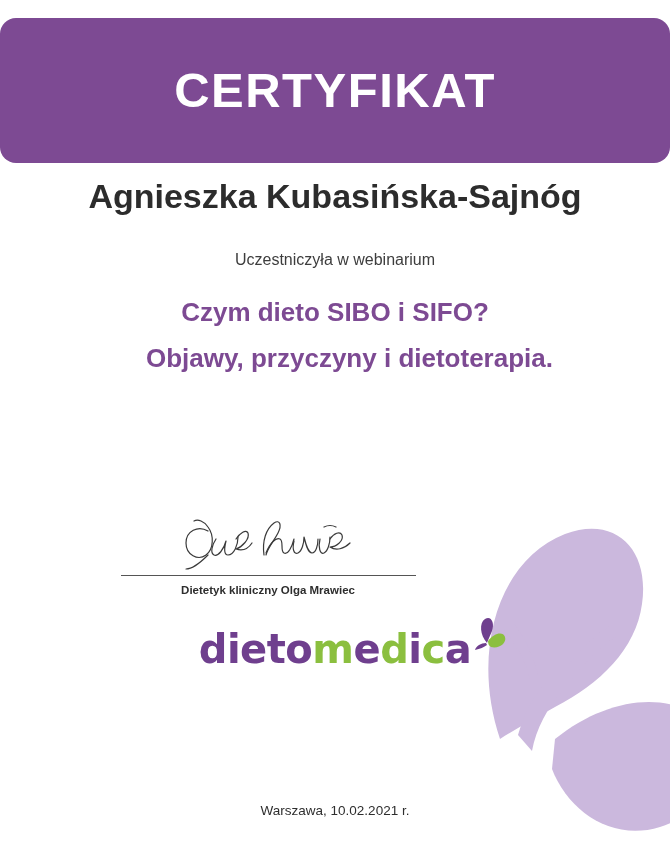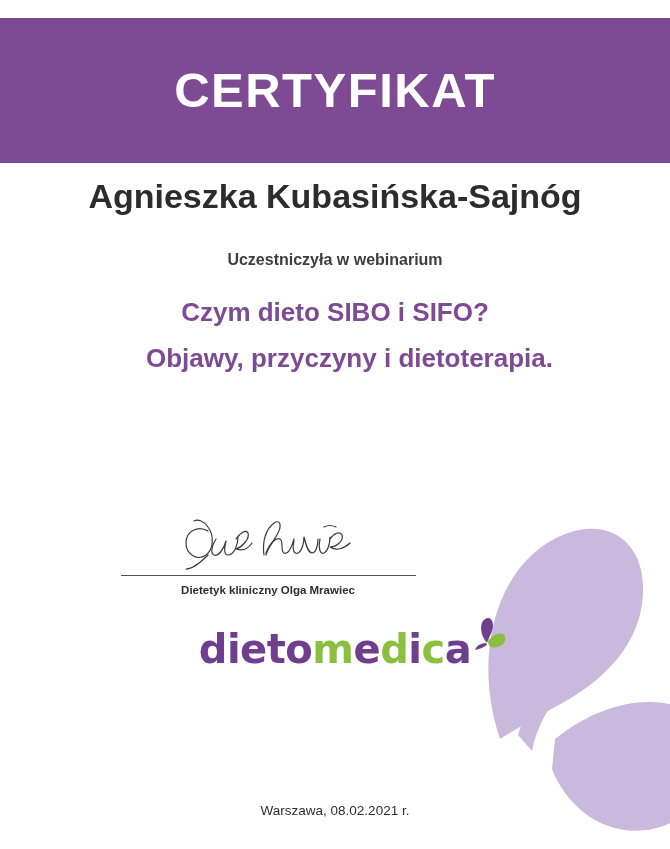--- a/index.html
+++ b/index.html
@@ -34,20 +34,21 @@
   .header-band {
     position: absolute;
     top: 18px;
     left: 0;
     width: 670px;
     height: 145px;
     background: #7d4a93;
     display: flex;
     align-items: center;
     justify-content: center;
+    border-radius: 16px;
   }
   .header-title {
     color: #ffffff;
     font-size: 49px;
     font-weight: bold;
     letter-spacing: 1.5px;
     font-family: "Liberation Sans", sans-serif;
     line-height: 1;
   }
   
@@ -71,21 +72,21 @@
     font-size: 34px;
     font-weight: bold;
     color: #2c2c2c;
     line-height: 1.15;
     padding: 0 30px;
   }
   .participation-line {
     margin-top: 35px;
     font-size: 16px;
     color: #3d3d3d;
-    font-weight: bold;
+    font-weight: normal;
   }
   .webinar-title {
     margin-top: 30px;
     font-size: 26px;
     font-weight: bold;
     color: #7d4a93;
     line-height: 1.0;
   }
   .webinar-subtitle {
     margin-top: 20px;
@@ -217,16 +218,16 @@
         <svg class="logo-butterfly" viewBox="0 0 40 40" aria-hidden="true">
           <g>
             <path d="M20 30 C 13 22, 12 10, 18 6 C 24 2, 28 10, 25 18 C 23 23, 21 27, 20 30 Z" fill="#6f3f8e"></path>
             <path d="M21 28 C 27 20, 36 18, 38 24 C 40 30, 32 36, 24 34 C 22 33, 21 31, 21 28 Z" fill="#8bbf3f"></path>
             <path d="M19 30 C 14 30, 9 33, 8 37 C 13 36, 17 34, 20 32 Z" fill="#6f3f8e"></path>
           </g>
         </svg>
       </span>
     </div>
 
-    <div class="footer-place-date">Warszawa, 08.02.2021 r.</div>
+    <div class="footer-place-date">Warszawa, 10.02.2021 r.</div>
   </div>
 
 </div>
 
 </body></html>

